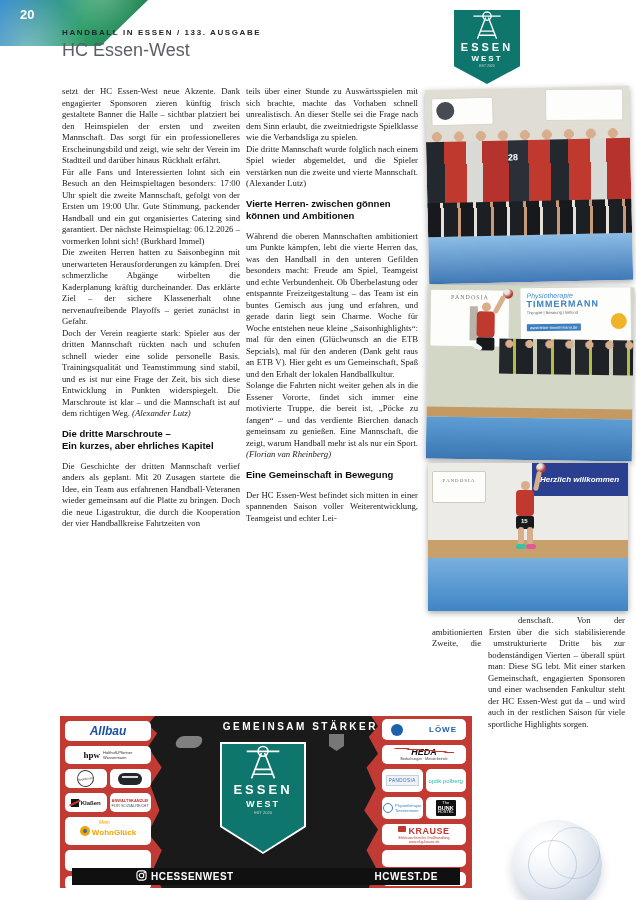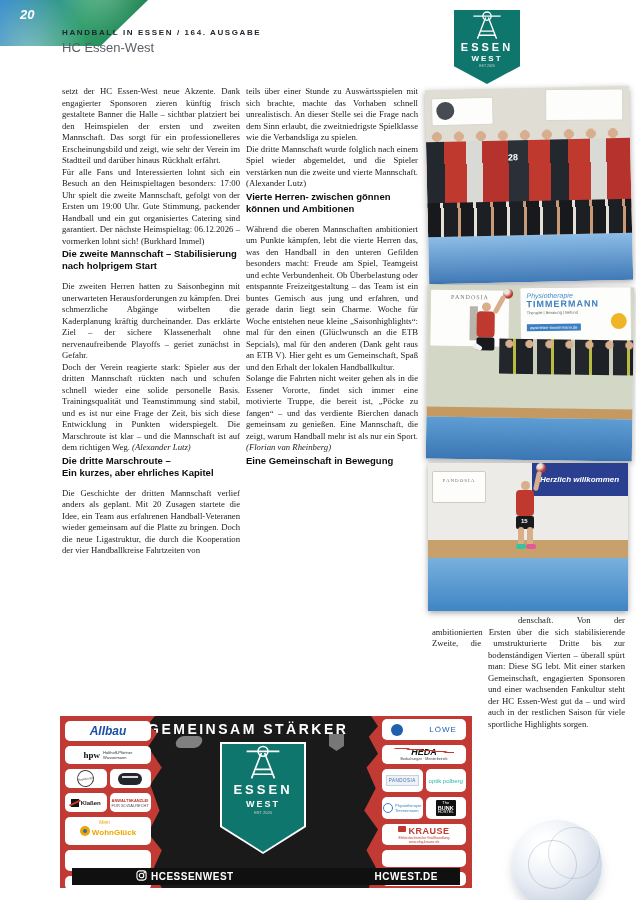--- a/index.html
+++ b/index.html
@@ -7,25 +7,25 @@
         font-family:"Liberation Serif",serif;color:#222;}
 
   
   .corner{position:absolute;left:0;top:0;width:148px;height:46px;
     background:
       radial-gradient(circle at 20% 110%, rgba(255,255,255,.35), transparent 45%),
       radial-gradient(circle at 70% -20%, rgba(255,255,255,.25), transparent 40%),
       linear-gradient(108deg,#3c8fd0 0%,#2f9e6a 55%,#187c49 100%);
     clip-path:polygon(0 0,100% 0,68% 100%,0 100%);}
   .page-num{position:absolute;left:20px;top:7px;font-family:"Liberation Sans",sans-serif;
-    font-weight:700;font-size:13px;color:#fff;font-style:italic;}
+    font-weight:700;font-size:13px;color:#fff;}
   .kicker{position:absolute;left:62px;top:28px;font-family:"Liberation Sans",sans-serif;
     font-weight:700;font-size:8px;letter-spacing:1.6px;color:#22262f;}
   .doc-title{position:absolute;left:62px;top:40px;font-family:"Liberation Sans",sans-serif;
-    font-size:13px;color:#5a5f66;}
+    font-size:18px;color:#5a5f66;}
 
   
   .badge{position:absolute;background:#fff;
     clip-path:polygon(0 0,100% 0,100% 76%,50% 100%,0 76%);}
   .badge .bi{position:absolute;inset:2px;background:#0f766e;
     clip-path:polygon(0 0,100% 0,100% 76%,50% 100%,0 76%);
     display:flex;flex-direction:column;align-items:center;}
   .badge svg{display:block;}
   .badge .b-name{font-family:"Liberation Sans",sans-serif;font-weight:700;color:#fff;letter-spacing:3px;}
   .badge .b-sub{font-family:"Liberation Sans",sans-serif;font-weight:700;color:#fff;letter-spacing:2px;}
@@ -42,21 +42,21 @@
   
   .col{position:absolute;font-size:8.7px;line-height:11.5px;text-align:justify;hyphens:auto;}
   .col p{margin:0;}
   .col1{left:62px;top:86px;width:178px;}
   .col2{left:246px;top:86px;width:172px;}
   .col3{left:432px;top:615px;width:193px;}
   .col3 p{text-indent:86px;}
   .col3-cut{float:left;width:56px;height:178px;
     shape-outside:polygon(0 38px,100% 38px,100% 100%,0 100%);}
   .hd{font-family:"Liberation Sans",sans-serif;font-weight:700;font-size:9.5px;
-    line-height:12px;color:#0d0d0d;margin:1px 0 9px;text-align:left;}
+    line-height:12px;color:#0d0d0d;margin:8px 0 9px;text-align:left;}
   .sig{font-style:italic;}
 
   
   .photo{position:absolute;overflow:hidden;box-shadow:0 2px 6px rgba(0,0,0,.35);background:#e6e4de;}
   .photo1{left:427px;top:88px;width:204px;height:194px;transform:rotate(-1.3deg);}
   .photo2{left:427px;top:286px;width:206px;height:174px;transform:rotate(.8deg);}
   .photo3{left:428px;top:463px;width:200px;height:148px;}
 
   .ph-wall{position:absolute;left:0;right:0;top:0;}
   .ph-floor{position:absolute;left:0;right:0;bottom:0;}
@@ -127,22 +127,22 @@
   .ph3-player .pl-shoe1{left:0;top:63px;background:#35c4a0;}
   .ph3-player .pl-shoe2{left:10px;top:63px;background:#e05a96;}
   .tiny-serif{font-family:"Liberation Serif",serif;color:#777;letter-spacing:1px;font-size:6px;
     text-align:center;margin-top:4px;}
   .tiny-serif.small{font-size:5px;margin-top:6px;}
 
   
   .banner{position:absolute;left:60px;top:716px;width:412px;height:172px;background:#c23a34;}
   .center-panel{position:absolute;left:88px;top:0;width:230px;height:100%;background:#1a1a1a;
     clip-path:polygon(3% 0,97% 0,100% 6%,96% 12%,100% 22%,95% 30%,99% 42%,94% 55%,100% 66%,95% 78%,99% 88%,96% 100%,6% 100%,2% 90%,6% 78%,0 68%,5% 55%,1% 40%,6% 30%,0 18%,4% 10%,0 5%);}
-  .banner-title{position:absolute;left:0;right:0;top:5px;text-align:left;color:#fff;
-    font-family:"Liberation Sans",sans-serif;font-weight:700;font-size:14px;letter-spacing:2.5px;}
+  .banner-title{position:absolute;left:0;right:0;top:5px;text-align:right;color:#fff;
+    font-family:"Liberation Sans",sans-serif;font-weight:700;font-size:10px;letter-spacing:2.5px;}
   .crest{position:absolute;opacity:.8;}
   .crest-l{left:28px;top:20px;width:26px;height:12px;background:#9a9a9a;border-radius:6px;transform:skewX(-18deg);}
   .crest-r{right:34px;top:18px;width:15px;height:17px;background:#8e8e8e;
     clip-path:polygon(0 0,100% 0,100% 70%,50% 100%,0 70%);}
   .spn-col{position:absolute;display:flex;flex-direction:column;gap:5px;}
   .spn-col-l{left:5px;top:5px;width:86px;}
   .spn-col-r{left:322px;top:3px;width:84px;}
   .spn{background:#fff;border-radius:5px;display:flex;align-items:center;justify-content:center;
     font-family:"Liberation Sans",sans-serif;overflow:hidden;position:relative;}
   .spn-row{display:flex;gap:3px;}
@@ -158,21 +158,21 @@
   .lg-kicon{width:8px;height:8px;background:#111;margin-right:2px;position:relative;}
   .lg-kicon:before{content:"";position:absolute;left:-2px;top:3px;width:12px;height:2px;background:#c0392f;transform:rotate(-25deg);}
   .lg-anwalt{font-size:4px;line-height:5px;text-align:left;}
   .lg-anwalt .a1{color:#b8352f;font-weight:700;}
   .lg-anwalt .a2{color:#555;}
   .lg-key{width:10px;height:10px;border-radius:50%;background:#f0a500;position:relative;margin-right:2px;}
   .lg-key:before{content:"";position:absolute;left:3px;top:3px;width:4px;height:4px;border-radius:50%;background:#2a6fb8;}
   .lg-wohn1{color:#f0a500;font-style:italic;font-size:5px;position:absolute;top:2px;left:34px;}
   .lg-wohn2{color:#f0a500;font-weight:700;font-size:8px;margin-top:3px;}
   .lg-loewe-icon{width:12px;height:12px;border-radius:50%;background:#1e5fae;margin-right:3px;}
-  .lg-loewe{color:#1e5fae;font-weight:400;font-size:8px;letter-spacing:1px;padding-left:23px;}
+  .lg-loewe{color:#1e5fae;font-weight:700;font-size:8px;letter-spacing:1px;padding-left:23px;}
   .lg-heda{font-weight:700;font-style:italic;font-size:9px;color:#111;line-height:9px;}
   .lg-heda-roof{position:absolute;left:10px;top:3px;width:62px;height:5px;
     background:linear-gradient(to top right,transparent 46%,#c0392f 48%,#c0392f 58%,transparent 60%);}
   .lg-heda-sub{font-size:3.5px;color:#444;}
   .lg-pandosia{font-size:4.5px;color:#3a6ea5;letter-spacing:.5px;border:1px solid #c5d2e2;
     padding:2px 2px;background:#eef2f7;}
   .lg-optik{color:#2ab3b3;font-size:6px;}
   .lg-timm{font-size:4px;color:#3b7fc0;line-height:5px;text-align:left;}
   .lg-timm-icon{width:8px;height:8px;border-radius:50%;border:1px solid #3b7fc0;margin-right:2px;}
   .lg-bunk{background:#111;color:#fff;width:20px;height:16px;border-radius:1px;
@@ -196,58 +196,58 @@
   .ball:after{content:"";position:absolute;left:40%;top:8%;width:55%;height:55%;border-radius:50%;
     border:1px solid rgba(130,145,170,.28);}
 </style>
 </head>
 <body>
 
 <div class="page">
 
   <div class="corner"></div>
   <div class="page-num">20</div>
-  <div class="kicker">HANDBALL IN ESSEN / 164. AUSGABE</div>
+  <div class="kicker">HANDBALL IN ESSEN / 133. AUSGABE</div>
   <div class="doc-title">HC Essen-West</div>
 
   <div class="badge badge-header">
     <div class="bi">
       <span>
         <svg width="34" height="30" viewBox="0 0 48 44">
           <path d="M4 9 h40" stroke="#fff" stroke-width="2" fill="none"></path>
           <circle cx="24" cy="9" r="6" fill="none" stroke="#fff" stroke-width="2"></circle>
           <path d="M10 42 L22 11 M38 42 L26 11 M14 31 h20 M12 37 h24" stroke="#fff" stroke-width="2" fill="none"></path>
         </svg>
       </span>
       <span class="b-name">ESSEN</span>
       <span class="b-sub">WEST</span>
       <span class="b-est">EST 2020</span>
     </div>
   </div>
 
   <div class="col col1">
     <p>setzt der HC Essen-West neue Akzente. Dank engagierter Sponsoren zieren künftig frisch gestaltete Banner die Halle – sichtbar platziert bei den Heimspielen der ersten und zweiten Mannschaft. Das sorgt für ein professionelleres Erscheinungsbild und zeigt, wie sehr der Verein im Stadtteil und darüber hinaus Rückhalt erfährt.</p>
     <p>Für alle Fans und Interessierten lohnt sich ein Besuch an den Heimspieltagen besonders: 17:00 Uhr spielt die zweite Mannschaft, gefolgt von der Ersten um 19:00 Uhr. Gute Stimmung, packender Handball und ein gut organisiertes Catering sind garantiert. Der nächste Heimspieltag: 06.12.2026 – vormerken lohnt sich! (Burkhard Immel)</p>
-    <div class="hd">Die zweite Mannschaft – Stabilisie­rung nach holprigem Start</div>
     <p>Die zweiten Herren hatten zu Saisonbeginn mit unerwarteten Herausforderungen zu kämpfen. Drei schmerzliche Abgänge wirbelten die Kaderplanung kräftig durcheinander. Das erklärte Ziel – der sichere Klassenerhalt ohne nervenaufreibende Playoffs – geriet zunächst in Gefahr.</p>
     <p><span>Doch der Verein reagierte stark: Spieler aus der dritten Mannschaft rückten nach und schufen schnell wieder eine solide personelle Basis. Trainingsqualität und Teamstimmung sind stabil, und es ist nur eine Frage der Zeit, bis sich diese Entwicklung in Punkten widerspiegelt. Die Marschroute ist klar – und die Mannschaft ist auf dem richtigen Weg. </span><span class="sig">(Alexander Lutz)</span></p>
     <div class="hd">
       <span style="display:block">Die dritte Marschroute –</span>
       <span style="display:block">Ein kurzes, aber ehrliches Kapitel</span>
     </div>
     <p>Die Geschichte der dritten Mannschaft verlief anders als geplant. Mit 20 Zusagen startete die Idee, ein Team aus erfahrenen Handball-Veteranen wieder gemeinsam auf die Platte zu bringen. Doch die neue Ligastruktur, die durch die Kooperation der vier Handballkreise Fahrtzeiten von</p>
   </div>
 
   <div class="col col2">
     <p>teils über einer Stunde zu Auswärtsspielen mit sich brachte, machte das Vorhaben schnell unrealistisch. An dieser Stelle sei die Frage nach dem Sinn erlaubt, die zweitniedrigste Spielklasse wie die Verbandsliga zu spielen.</p>
     <p>Die dritte Mannschaft wurde folglich nach einem Spiel wieder abgemeldet, und die Spieler verstärken nun die zweite und vierte Mannschaft. (Alexander Lutz)</p>
     <div class="hd">Vierte Herren- zwischen gönnen können und Ambitionen</div>
     <p>Während die oberen Mannschaften ambitioniert um Punkte kämpfen, lebt die vierte Herren das, was den Handball in den unteren Gefilden besonders macht: Freude am Spiel, Teamgeist und echte Verbundenheit. Ob Überbelastung oder entspannte Freizeitgestaltung – das Team ist ein buntes Gemisch aus jung und erfahren, und gerade darin liegt sein Charme. Woche für Woche entstehen neue kleine „Saisonhighlights“: mal für den einen (Glüclwunsch an die ETB Sepcials), mal für den anderen (Dank geht raus an ETB V). Hier geht es um Gemeinschaft, Spaß und den Erhalt der lokalen Handballkultur.</p>
     <p><span>Solange die Fahrten nicht weiter gehen als in die Essener Vororte, findet sich immer eine motivierte Truppe, die bereit ist, „Pöcke zu fangen“ – und das verdiente Bierchen danach gemeinsam zu genießen. Eine Mannschaft, die zeigt, warum Handball mehr ist als nur ein Sport. </span><span class="sig">(Florian van Rheinberg)</span></p>
     <div class="hd">Eine Gemeinschaft in Bewegung</div>
+    <p>Der HC Essen-West befindet sich mitten in einer spannenden Saison voller Weiterentwicklung, Teamgeist und echter Lei-</p>
   </div>
 
   <div class="photo photo1">
     <div class="ph-wall ph1-wall">
       <div class="mini-banner ph1-banner-l">
         <div class="ph1-logo-circle"></div>
       </div>
       <div class="mini-banner ph1-banner-r"></div>
     </div>
     <div class="ph1-court"></div>

